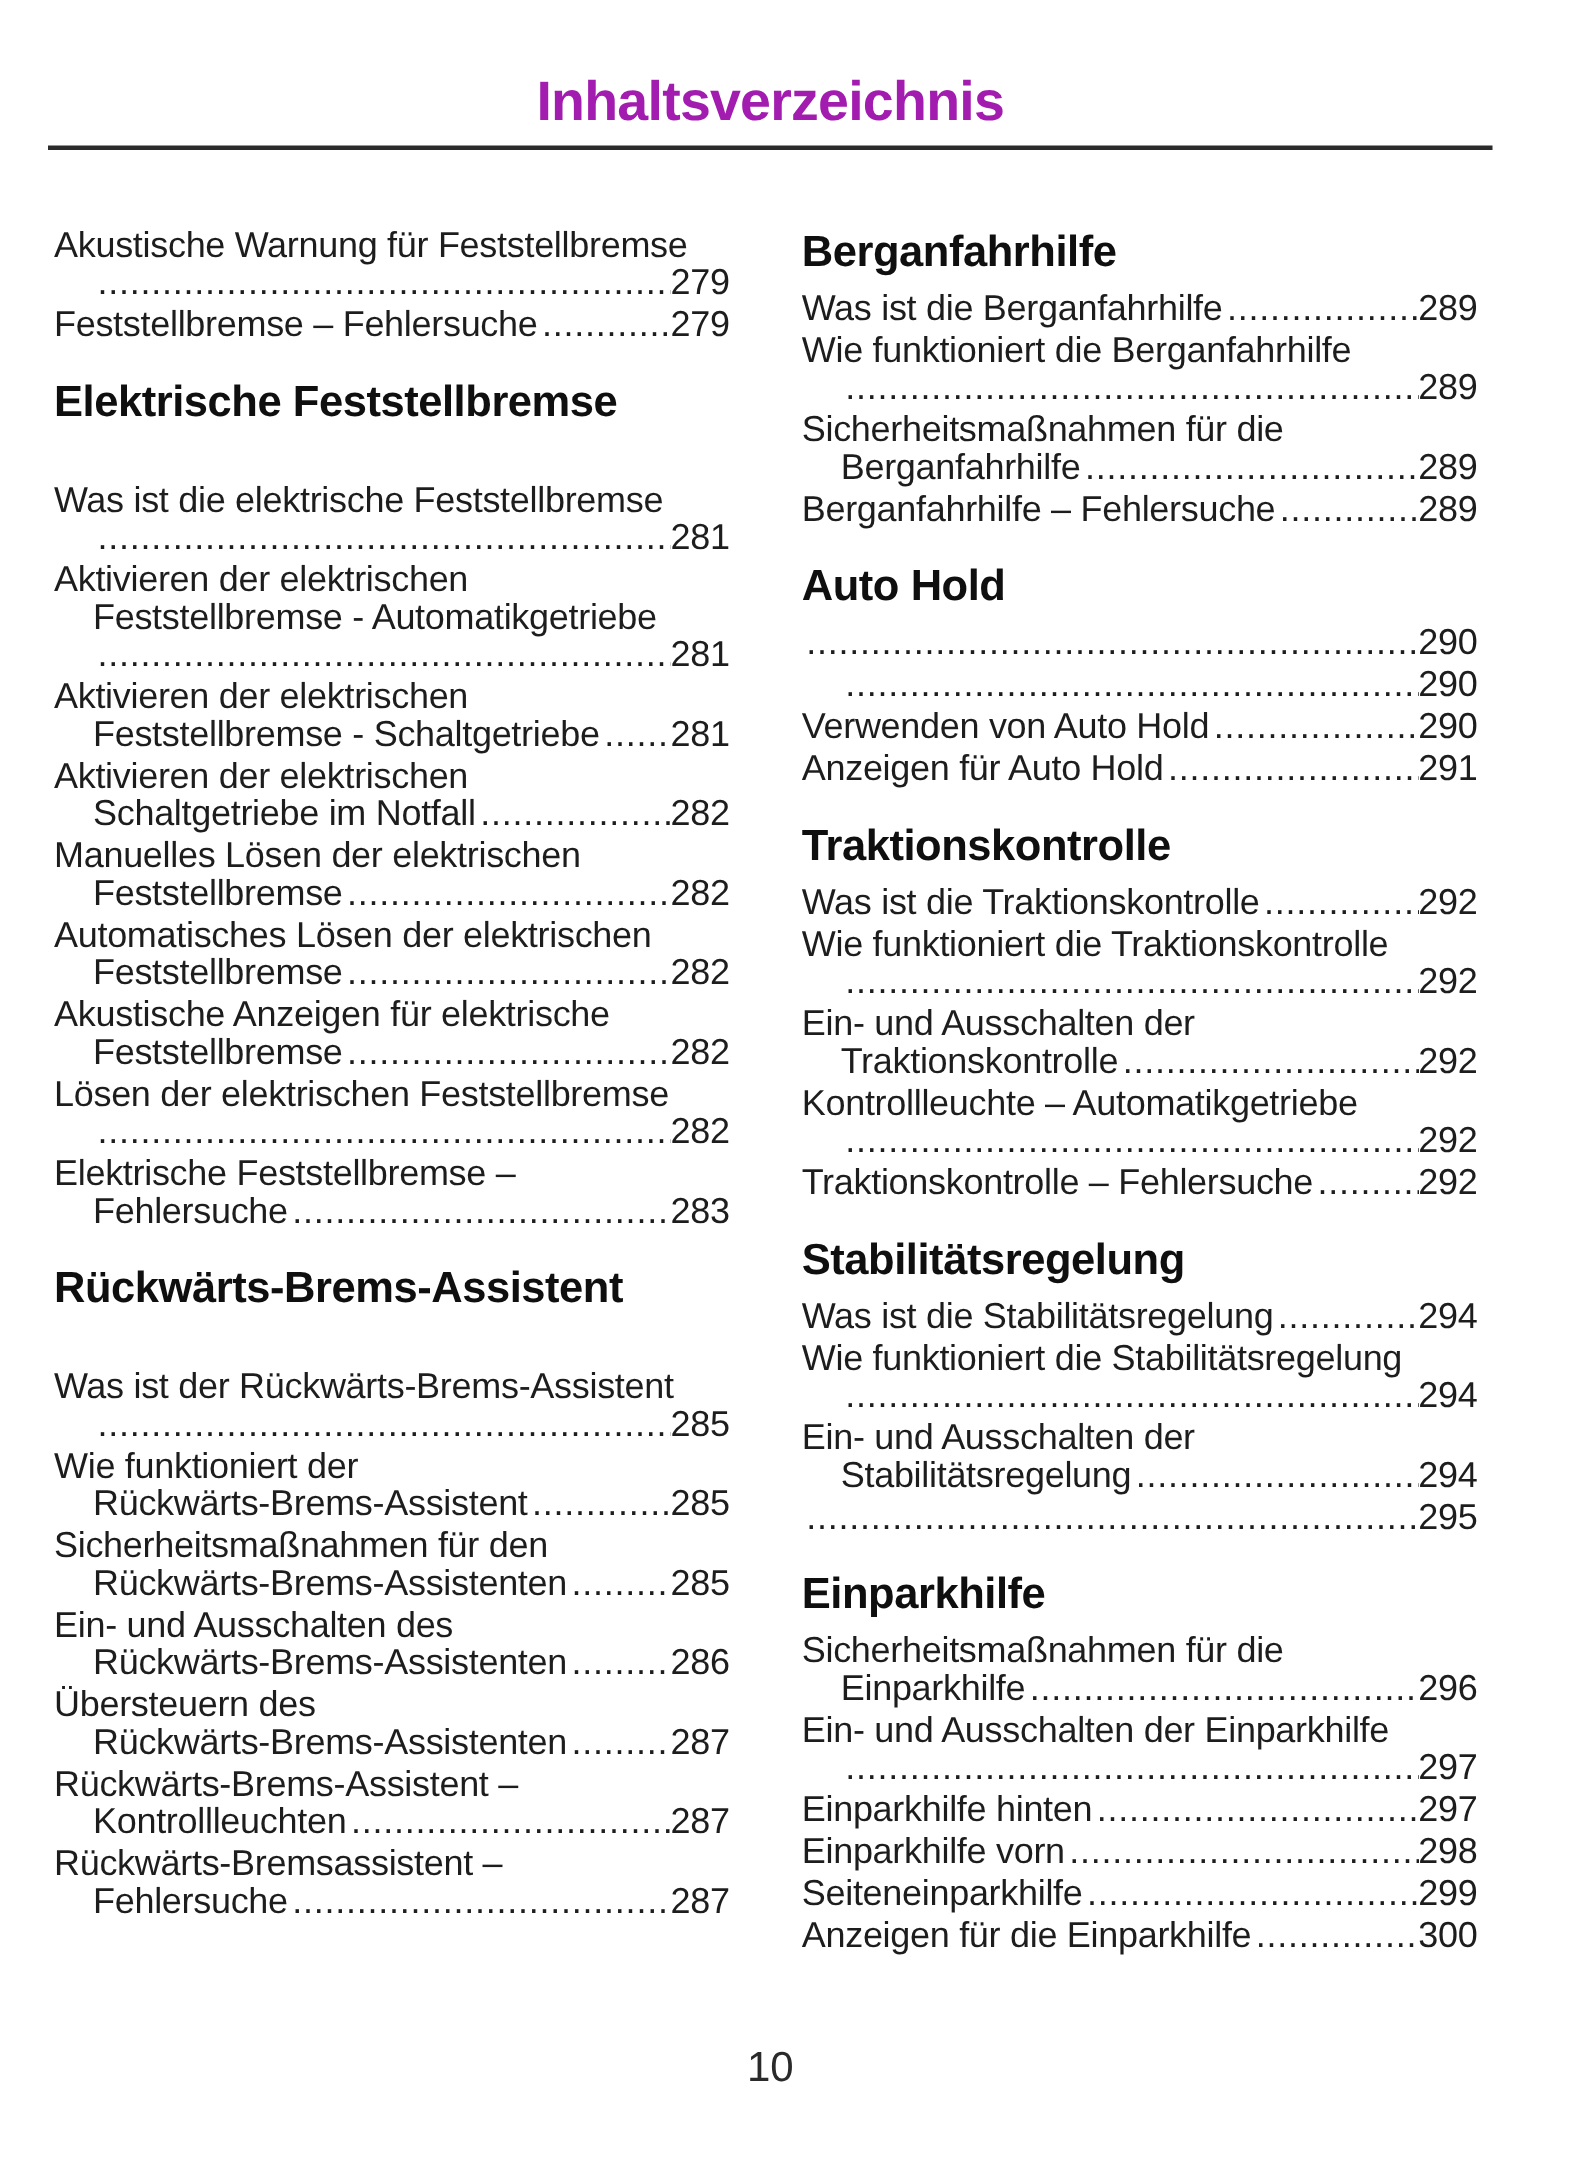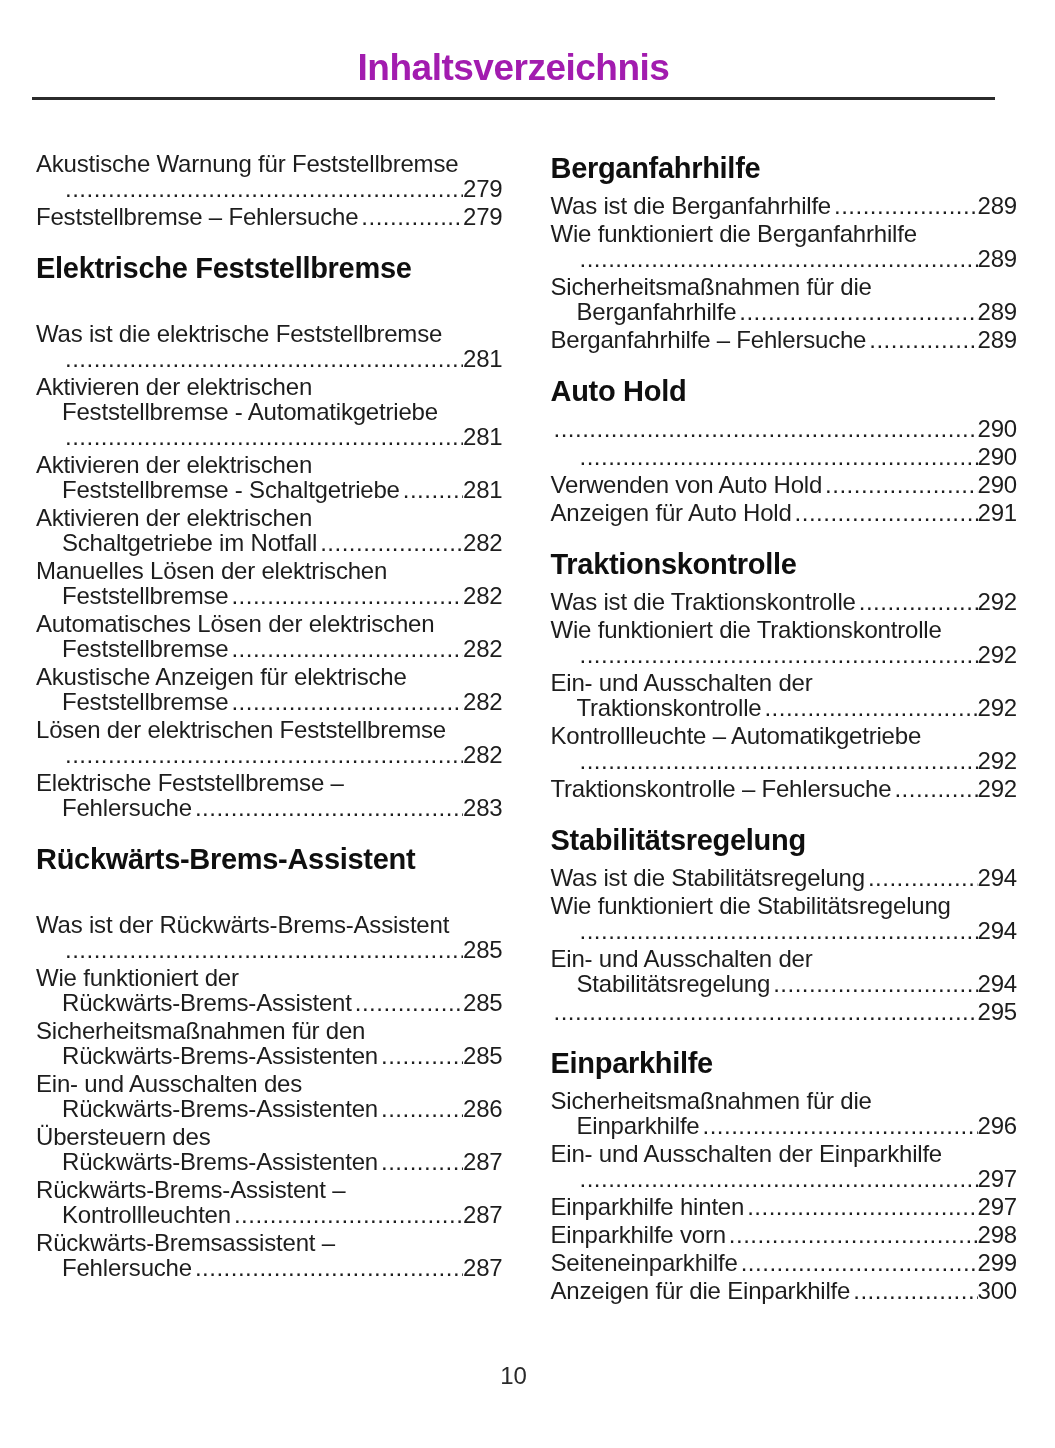--- a/index.html
+++ b/index.html
@@ -7,21 +7,21 @@
     width:1055px;height:1448px;background:#ffffff;position:relative;
     font-family:"Liberation Sans",sans-serif;color:#1d1d1d;
     -webkit-font-smoothing:antialiased;
   }
   .header{margin:46px 60px 0 32px;}
   .page-title{
     margin:0;text-align:center;font-size:37px;line-height:44px;
     font-weight:bold;letter-spacing:-0.5px;color:#a21caf;
   }
   .header-rule{border:none;border-top:3px solid #2b2b2b;margin:7px 0 0 0;}
-  .columns{display:flex;gap:48px;margin:51px 38px 0 36px;}
+  .columns{display:flex;gap:48px;margin:51px 70px 0 36px;}
   .col{flex:1;min-width:0;}
   .toc-block{margin:0;}
   .section-heading{
     font-size:29px;line-height:34px;font-weight:800;letter-spacing:-0.3px;
     color:#0f0f0f;margin:22px 0 8px 0;
   }
   .section-heading.gap-large{margin-bottom:36px;}
   .toc-block:first-child .section-heading{margin-top:0;}
   .toc-entry{margin:0 0 3px 0;}
   .toc-line{
@@ -30,21 +30,21 @@
   }
   .line-indent{flex:0 0 26px;}
   .entry-text{flex:0 0 auto;}
   .dot-leader{
     flex:1 1 0;min-width:0;overflow:hidden;margin-left:3px;
     letter-spacing:0.5px;color:#1d1d1d;
   }
   .entry-page{flex:0 0 auto;}
   .footer{
     position:absolute;left:32px;right:60px;top:1362px;
-    text-align:center;font-size:24px;color:#2a2a2a;
+    text-align:center;font-size:28px;color:#2a2a2a;
   }
 </style>
 </head>
 <body>
 
 <div class="page">
   <div class="header">
     <h1 class="page-title">Inhaltsverzeichnis</h1>
     <hr class="header-rule">
   </div>

